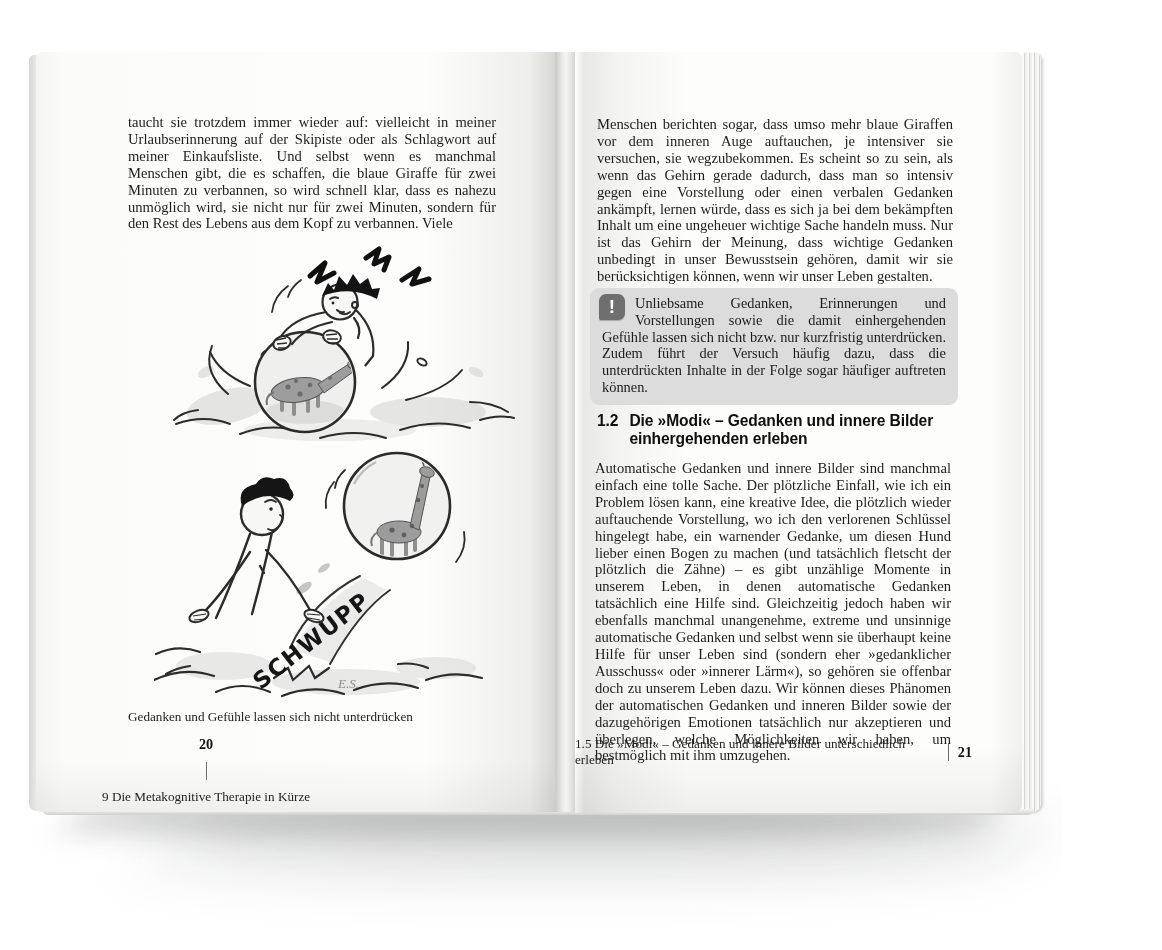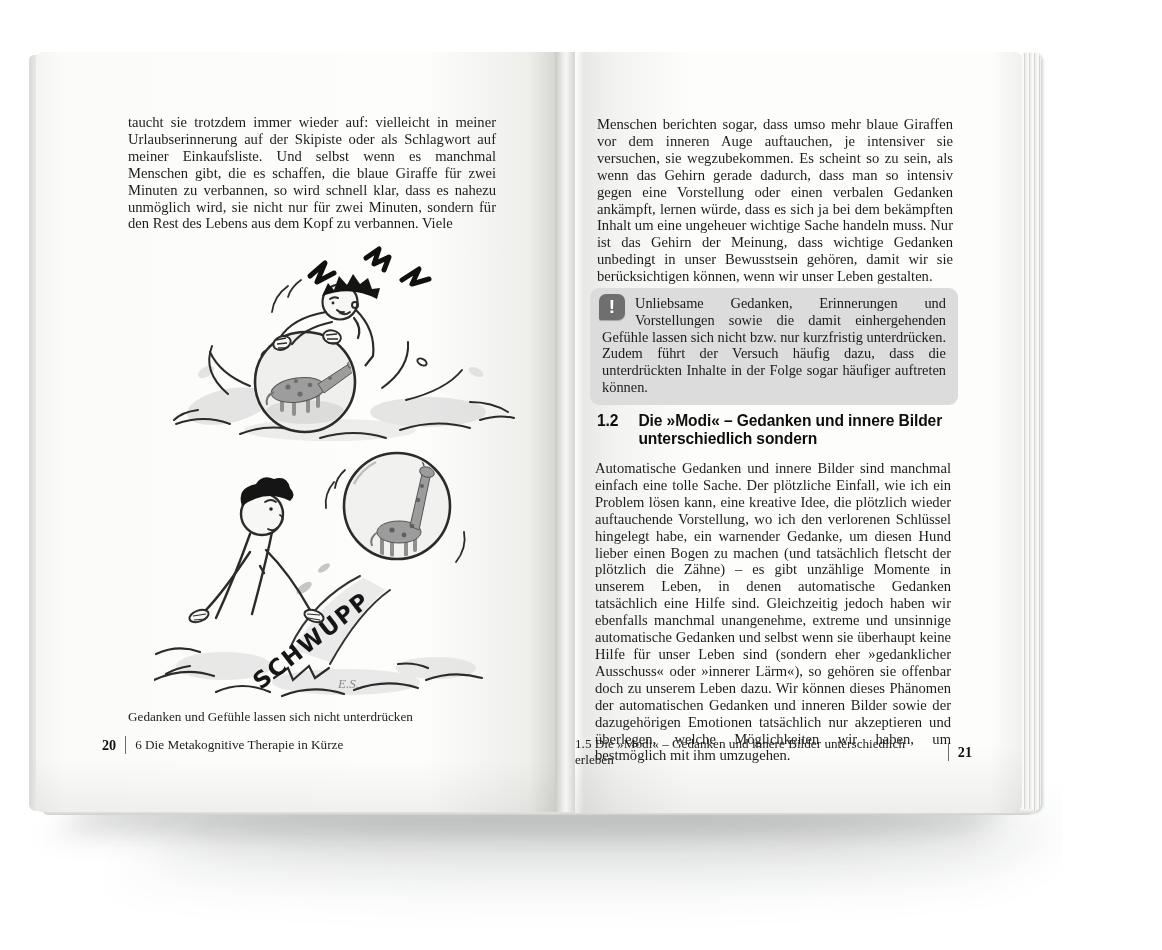--- a/index.html
+++ b/index.html
@@ -26,30 +26,30 @@
      background:repeating-linear-gradient(to right,#fafaf9 0 2px,#d4d4d1 2px 3px,#f1f1ef 3px 5px);
      box-shadow:2px 1px 3px rgba(0,0,0,.18);}
   .bottom-edge{position:absolute;left:6px;top:757px;width:992px;height:6px;border-radius:0 0 8px 8px;
      background:linear-gradient(to bottom,#f6f6f4,#cfcfcc);}
   .bodytext{position:absolute;font-size:14.6px;line-height:16.9px;text-align:justify;color:#1d1d1d;}
   .col-left{left:92px;top:62px;width:368px;}
   .col-r1{left:22px;top:64px;width:356px;}
   .col-r2{left:20px;top:408px;width:356px;}
   .caption{position:absolute;left:92px;top:657px;font-size:13.2px;color:#1d1d1d;font-family:Liberation Serif, serif;}
   .footer{position:absolute;top:684px;display:flex;align-items:center;gap:9px;font-size:13.2px;color:#222;}
-  .footer-left{left:66px;}
+  .footer-left{left:66px;flex-direction:column;}
   .footer-right{right:50px;}
   .pagenum{font-weight:bold;font-size:14.2px;color:#111;}
   .vrule{display:inline-block;width:1px;height:18px;background:#6d6d6d;}
   .infobox{position:absolute;left:15px;top:236px;width:344px;padding:7px 12px 9px 12px;border-radius:9px;
      background:var(--info-bg,#dcdcdc);font-size:14.4px;line-height:16.8px;text-align:justify;color:#1b1b1b;}
   .info-icon{float:left;width:26px;height:26px;margin:-1px 10px 2px -3px;border-radius:7px 7px 7px 2px;
      background:var(--icon-bg,#6f6f6f);color:#fff;font-family:"Liberation Sans",sans-serif;
      font-weight:bold;font-size:19px;line-height:26px;text-align:center;box-shadow:0 1px 1px rgba(0,0,0,.25);}
-  .heading{position:absolute;left:22px;top:360px;width:360px;display:flex;gap:20px;
+  .heading{position:absolute;left:22px;top:360px;width:360px;display:flex;gap:11px;
      font-family:"Liberation Sans",sans-serif;font-weight:bold;font-size:15.6px;line-height:17.6px;
      color:#0e0e0e;letter-spacing:-.1px;}
   .hnum{flex:0 0 auto;}
   .illu{position:absolute;}
   .illu-top{left:134px;top:192px;width:350px;height:200px;}
   .illu-bottom{left:118px;top:388px;width:346px;height:266px;}
 </style>
 </head>
 <body>
 
@@ -227,35 +227,35 @@
           <path d="M39,176 l13,-2 M40,180 l12,-1" stroke="#2b2b2b" stroke-width="1.2" fill="none"></path>
         </g>
         <text x="184" y="248" font-size="13" font-style="italic" fill="#8a8a8a">E.S.</text>
       </svg>
 
       <div class="caption">Gedanken und Gefühle lassen sich nicht unterdrücken</div>
 
       <div class="footer footer-left">
         <span class="pagenum">20</span>
         <span class="vrule"></span>
-        <span class="chap">6  Die Metakognitive Therapie in Kürze</span>
+        <span class="chap">9  Die Metakognitive Therapie in Kürze</span>
       </div>
     </div>
 
     <div class="page page-right">
       <div class="bodytext col-r1">Menschen berichten sogar, dass umso mehr blaue Giraffen vor dem inneren Auge auftauchen, je intensiver sie versuchen, sie wegzubekommen. Es scheint so zu sein, als wenn das Gehirn gerade dadurch, dass man so intensiv gegen eine Vorstellung oder einen verbalen Gedanken ankämpft, lernen würde, dass es sich ja bei dem bekämpften Inhalt um eine ungeheuer wichtige Sache handeln muss. Nur ist das Gehirn der Meinung, dass wichtige Gedanken unbedingt in unser Bewusstsein gehören, damit wir sie berücksichtigen können, wenn wir unser Leben gestalten.</div>
 
       <div class="infobox">
         <span class="info-icon">!</span>
         <span>Unliebsame Gedanken, Erinnerungen und Vorstellungen sowie die damit einhergehenden Gefühle lassen sich nicht bzw. nur kurzfristig unterdrücken. Zudem führt der Versuch häufig dazu, dass die unterdrückten Inhalte in der Folge sogar häufiger auftreten können.</span>
       </div>
 
       <div class="heading">
         <span class="hnum">1.2</span>
-        <span class="htext">Die »Modi« – Gedanken und innere Bilder unterschiedlich sondern</span>
+        <span class="htext">Die »Modi« – Gedanken und innere Bilder einhergehenden erleben</span>
       </div>
 
       <div class="bodytext col-r2">Automatische Gedanken und innere Bilder sind manchmal einfach eine tolle Sache. Der plötzliche Einfall, wie ich ein Problem lösen kann, eine kreative Idee, die plötzlich wieder auftauchende Vorstellung, wo ich den verlorenen Schlüssel hingelegt habe, ein warnender Gedanke, um diesen Hund lieber einen Bogen zu machen (und tatsächlich fletscht der plötzlich die Zähne) – es gibt unzählige Momente in unserem Leben, in denen automatische Gedanken tatsächlich eine Hilfe sind. Gleichzeitig jedoch haben wir ebenfalls manchmal unangenehme, extreme und unsinnige automatische Gedanken und selbst wenn sie überhaupt keine Hilfe für unser Leben sind (sondern eher »gedanklicher Ausschuss« oder »innerer Lärm«), so gehören sie offenbar doch zu unserem Leben dazu. Wir können dieses Phänomen der automatischen Gedanken und inneren Bilder sowie der dazugehörigen Emotionen tatsächlich nur akzeptieren und überlegen, welche Möglichkeiten wir haben, um bestmöglich mit ihm umzugehen.</div>
 
       <div class="footer footer-right">
         <span class="sect">1.5  Die »Modi« – Gedanken und innere Bilder unterschiedlich erleben</span>
         <span class="vrule"></span>
         <span class="pagenum">21</span>
       </div>
     </div>

